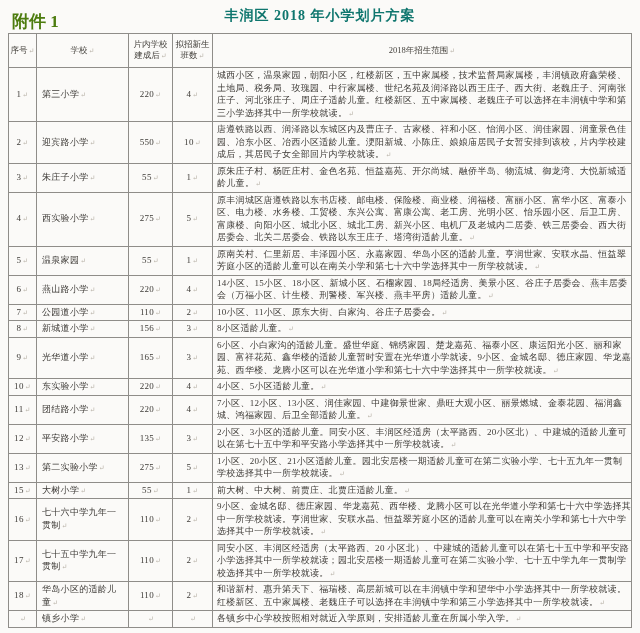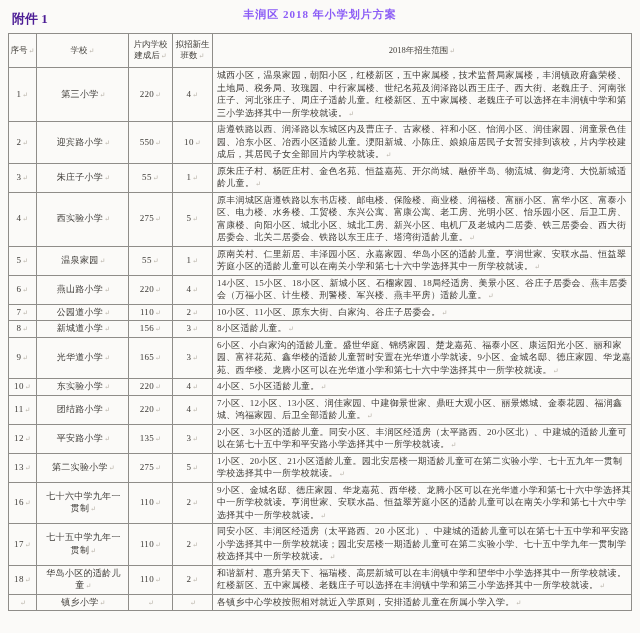--- a/index.html
+++ b/index.html
@@ -2,32 +2,32 @@
 <html><head>
 <meta charset="utf-8">
 <style>
   * { margin:0; padding:0; box-sizing:border-box; }
   body { background:#e8e8e8; font-family:"Liberation Serif","DejaVu Serif",serif; }
   .page {
     width:640px; height:633px; background:#fbfaf8; color:#3b3b3b;
     overflow:hidden; position:relative; padding:6px 8px 0 8px;
   }
   .doc-header { position:relative; height:24px; }
-  .attachment { position:absolute; left:4px; top:4px; font-weight:bold; font-size:13px; color:#4c1d95; }
-  .doc-title { text-align:center; font-weight:bold; font-size:11px; color:#8b5cf6; letter-spacing:1px; padding-top:1px; }
+  .attachment { position:absolute; left:4px; top:4px; font-weight:bold; font-size:17px; color:#4d7c0f; }
+  .doc-title { text-align:center; font-weight:bold; font-size:14px; color:#0f766e; letter-spacing:1px; padding-top:1px; }
   table.plan { width:624px; border-collapse:collapse; table-layout:fixed; margin-top:3px; }
   col.c1 { width:28px; } col.c2 { width:92px; } col.c3 { width:44px; } col.c4 { width:40px; } col.c5 { width:auto; }
   th, td { border:1px solid #8f8d89; vertical-align:middle; }
   th {
     font-weight:normal; font-size:8.5px; text-align:center; padding:2px 1px;
     line-height:11px; color:#44413c; height:34px;
   }
   td { font-size:9px; padding:1px 3px; line-height:12.5px; letter-spacing:0.3px; color:#3e3b37; }
   td.c-num { text-align:center; white-space:nowrap; }
-  td.c-school { text-align:center; padding-left:5px; }
+  td.c-school { text-align:left; padding-left:5px; }
   td.c-range { text-align:left; padding-left:4px; padding-right:0; }
   .pm { color:#b7b0a6; font-size:7px; margin-left:1px; }
 </style>
 </head>
 <body>
 
 <div class="page">
   <div class="doc-header">
     <span class="attachment">附件 1</span>
     <div class="doc-title">丰润区 2018 年小学划片方案</div>
@@ -136,20 +136,27 @@
           <td class="c-range"><span>2小区、3小区的适龄儿童。同安小区、丰润区经适房（太平路西、20小区北）、中建城的适龄儿童可以在第七十五中学和平安路小学选择其中一所学校就读。</span><span class="pm">↵</span></td>
         </tr>
         <tr>
           <td class="c-num"><span>13</span><span class="pm">↵</span></td>
           <td class="c-school"><span>第二实验小学</span><span class="pm">↵</span></td>
           <td class="c-num"><span>275</span><span class="pm">↵</span></td>
           <td class="c-num"><span>5</span><span class="pm">↵</span></td>
           <td class="c-range"><span>1小区、20小区、21小区适龄儿童。园北安居楼一期适龄儿童可在第二实验小学、七十五九年一贯制学校选择其中一所学校就读。</span><span class="pm">↵</span></td>
         </tr>
         <tr>
+          <td class="c-num"><span>15</span><span class="pm">↵</span></td>
+          <td class="c-school"><span>大树小学</span><span class="pm">↵</span></td>
+          <td class="c-num"><span>55</span><span class="pm">↵</span></td>
+          <td class="c-num"><span>1</span><span class="pm">↵</span></td>
+          <td class="c-range"><span>前大树、中大树、前贾庄、北贾庄适龄儿童。</span><span class="pm">↵</span></td>
+        </tr>
+        <tr>
           <td class="c-num"><span>16</span><span class="pm">↵</span></td>
           <td class="c-school"><span>七十六中学九年一贯制</span><span class="pm">↵</span></td>
           <td class="c-num"><span>110</span><span class="pm">↵</span></td>
           <td class="c-num"><span>2</span><span class="pm">↵</span></td>
           <td class="c-range"><span>9小区、金城名邸、德庄家园、华龙嘉苑、西华楼、龙腾小区可以在光华道小学和第七十六中学选择其中一所学校就读。亨润世家、安联水晶、恒益翠芳庭小区的适龄儿童可以在南关小学和第七十六中学选择其中一所学校就读。</span><span class="pm">↵</span></td>
         </tr>
         <tr>
           <td class="c-num"><span>17</span><span class="pm">↵</span></td>
           <td class="c-school"><span>七十五中学九年一贯制</span><span class="pm">↵</span></td>
           <td class="c-num"><span>110</span><span class="pm">↵</span></td>

